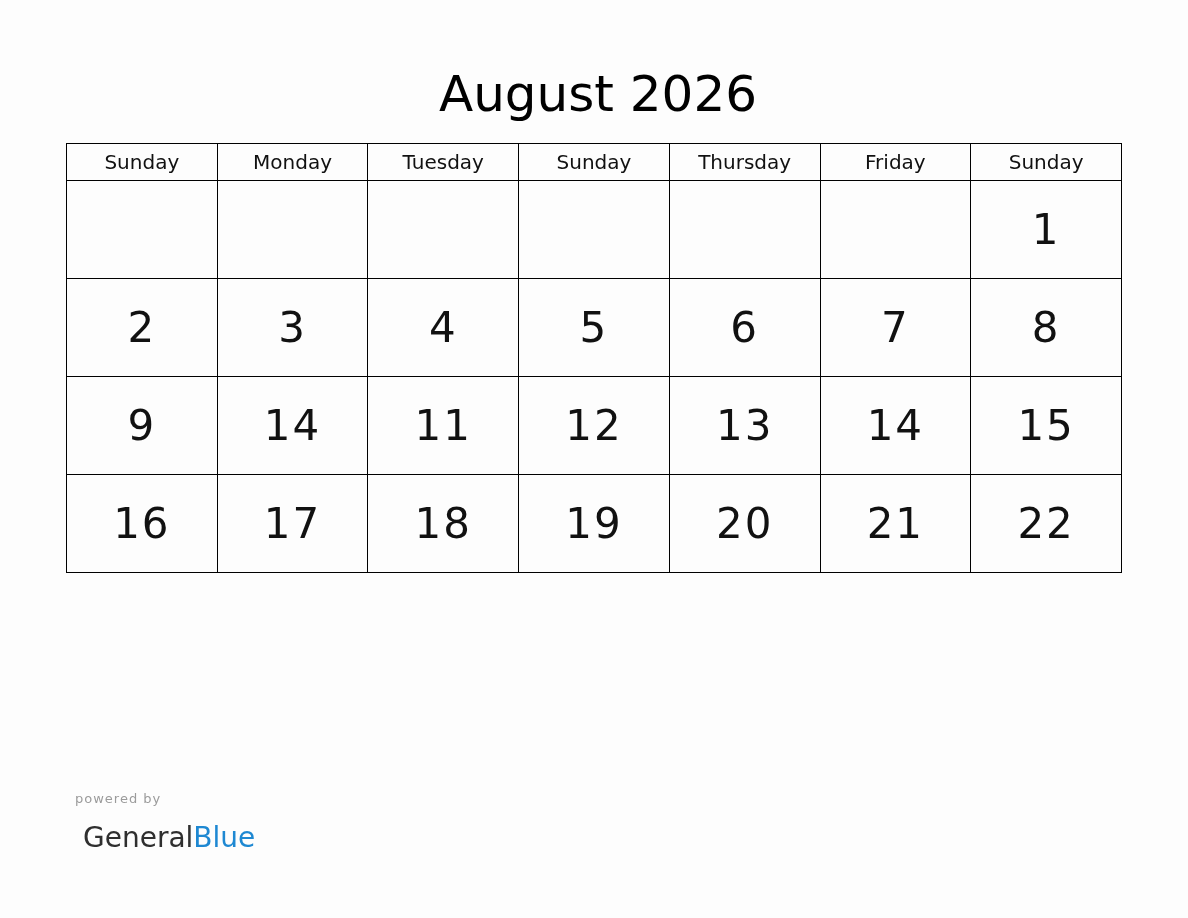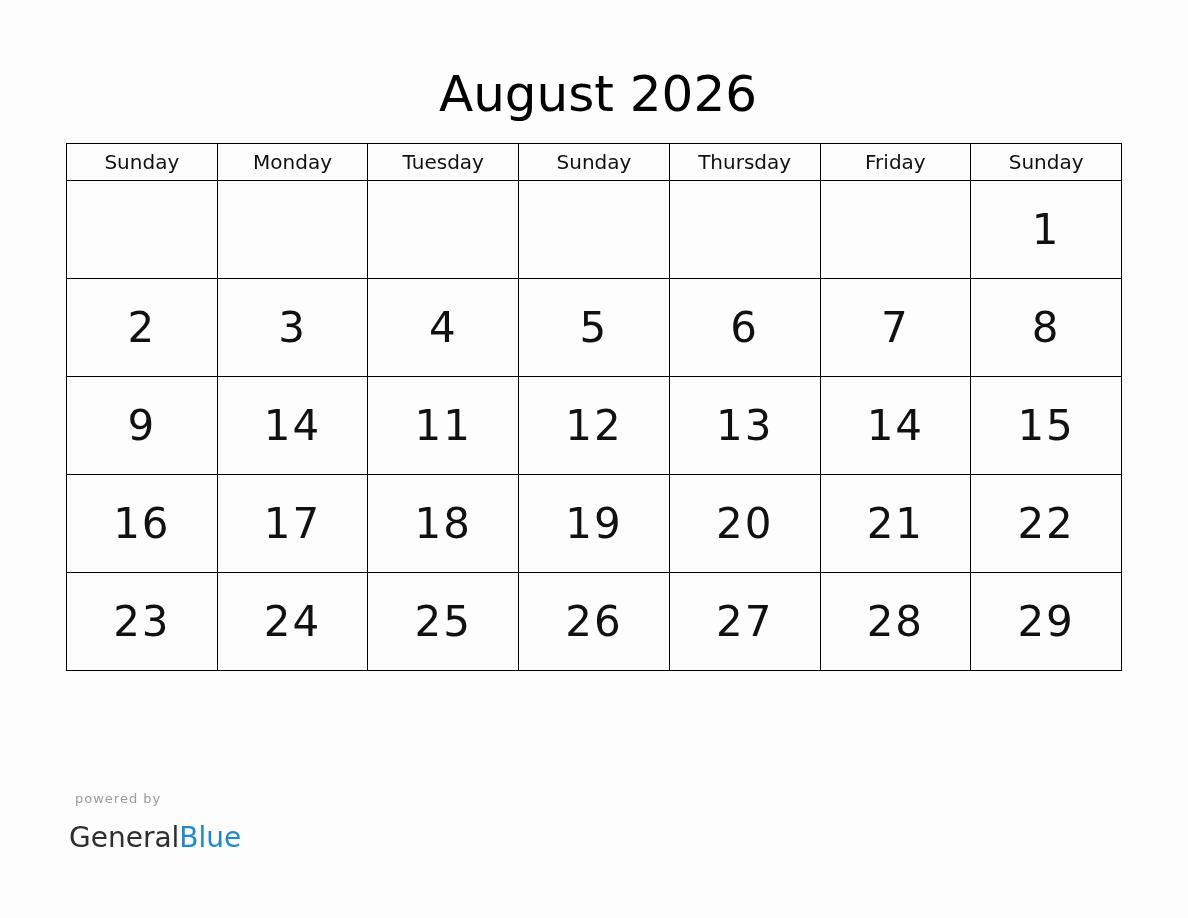--- a/index.html
+++ b/index.html
@@ -65,21 +65,21 @@
   }
   .powered-by {
     font-size: 13px;
     color: #9b9b9b;
     letter-spacing: 1px;
     margin: 0 0 17px 7px;
   }
   .brand {
     font-size: 28px;
     line-height: 1.1;
-    margin: 1px;
+    margin: 15px;
   }
   .brand .part1 { color: #2f2f2f; }
   .brand .part2 { color: #1e88d2; }
 </style>
 </head>
 <body>
 
 <div class="page">
 
   <h1 class="title">August 2026</h1>
@@ -126,29 +126,20 @@
       </tr>
       <tr>
         <td>16</td>
         <td>17</td>
         <td>18</td>
         <td>19</td>
         <td>20</td>
         <td>21</td>
         <td>22</td>
       </tr>
-      <tr>
-        <td>23</td>
-        <td>24</td>
-        <td>25</td>
-        <td>26</td>
-        <td>27</td>
-        <td>28</td>
-        <td>29</td>
-      </tr>
     </tbody>
   </table>
 
   <div class="footer">
     <div class="powered-by">powered by</div>
     <div class="brand"><span class="part1">General</span><span class="part2">Blue</span></div>
   </div>
 
 </div>
 

